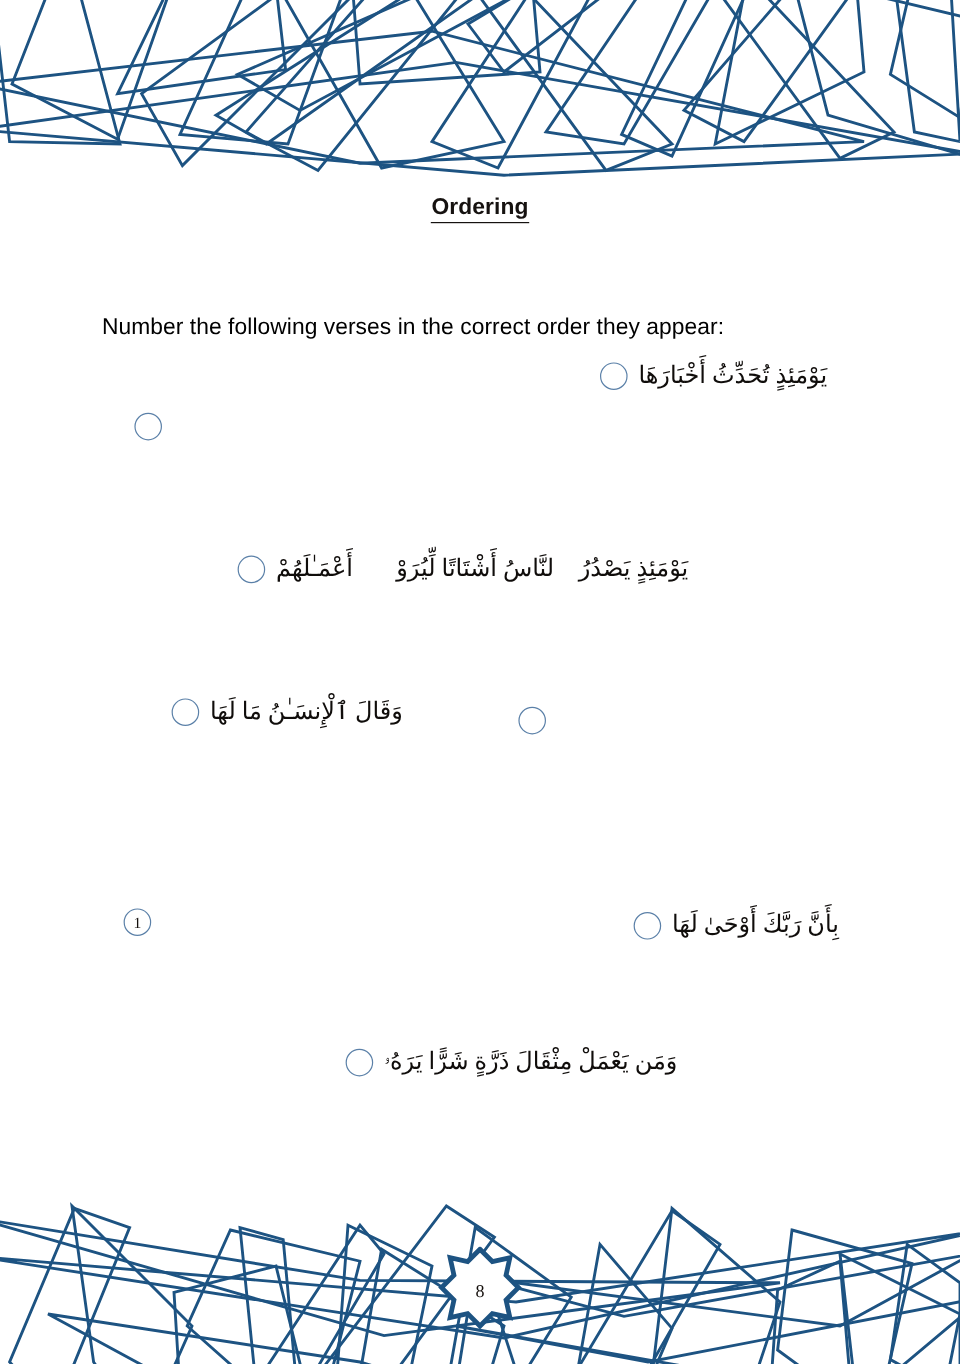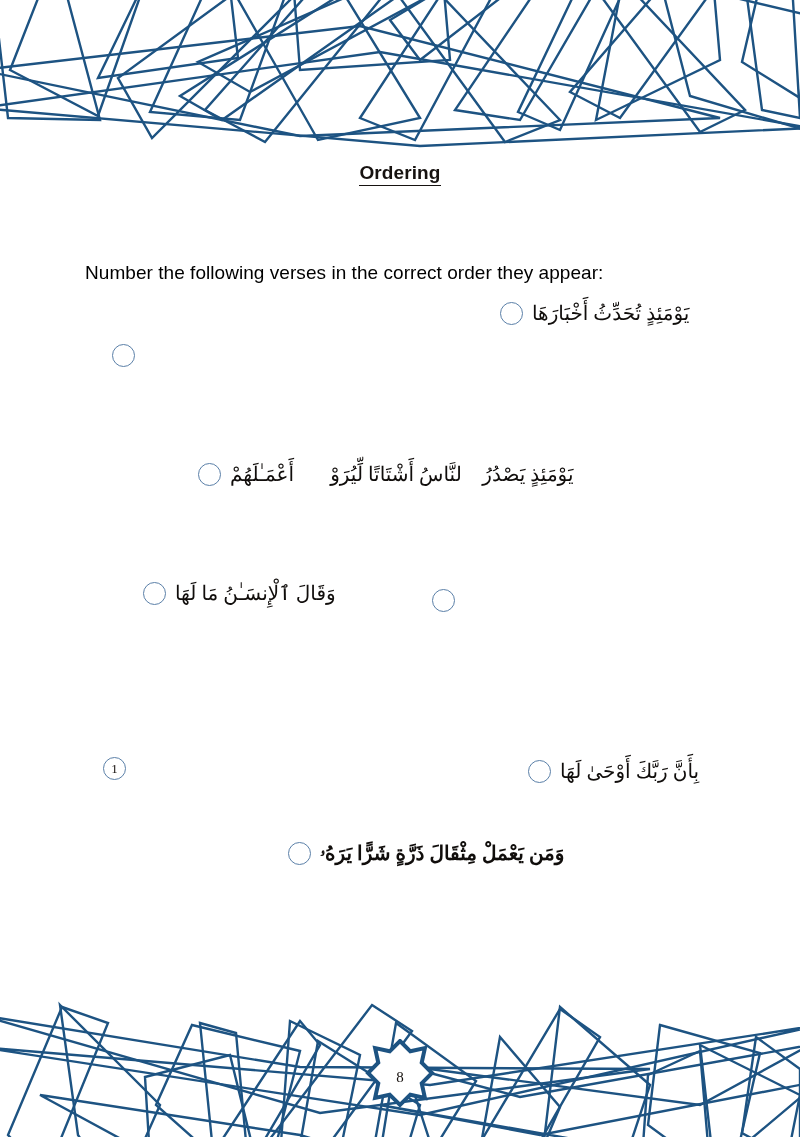--- a/index.html
+++ b/index.html
@@ -193,21 +193,21 @@
           <span class="verse-text">وَقَالَ ٱلْإِنسَـٰنُ مَا لَهَا</span>
           <span class="bubble"></span>
         </div>
         <div class="verse-row" style="left: 528px; top: 572px; margin-top: 36px;">
           <span class="verse-text">بِأَنَّ رَبَّكَ أَوْحَىٰ لَهَا</span>
           <span class="bubble"></span>
         </div>
         <div class="verse-row" style="left: 103px; top: 609px;">
           <span class="bubble">1</span>
         </div>
-        <div class="verse-row" style="left: 288px; top: 690px; font-weight: bold;">
+        <div class="verse-row" style="left: 288px; top: 722px;">
           <span class="verse-text">وَمَن يَعْمَلْ مِثْقَالَ ذَرَّةٍ شَرًّا يَرَهُۥ</span>
           <span class="bubble"></span>
         </div>
       </div>
 
   </div>
 
   <div class="border-art bottom">
     <svg viewBox="0 0 800 152" preserveAspectRatio="none" aria-hidden="true">
       <g fill="none" stroke="#1d5382" stroke-width="2.4" stroke-linejoin="miter">

